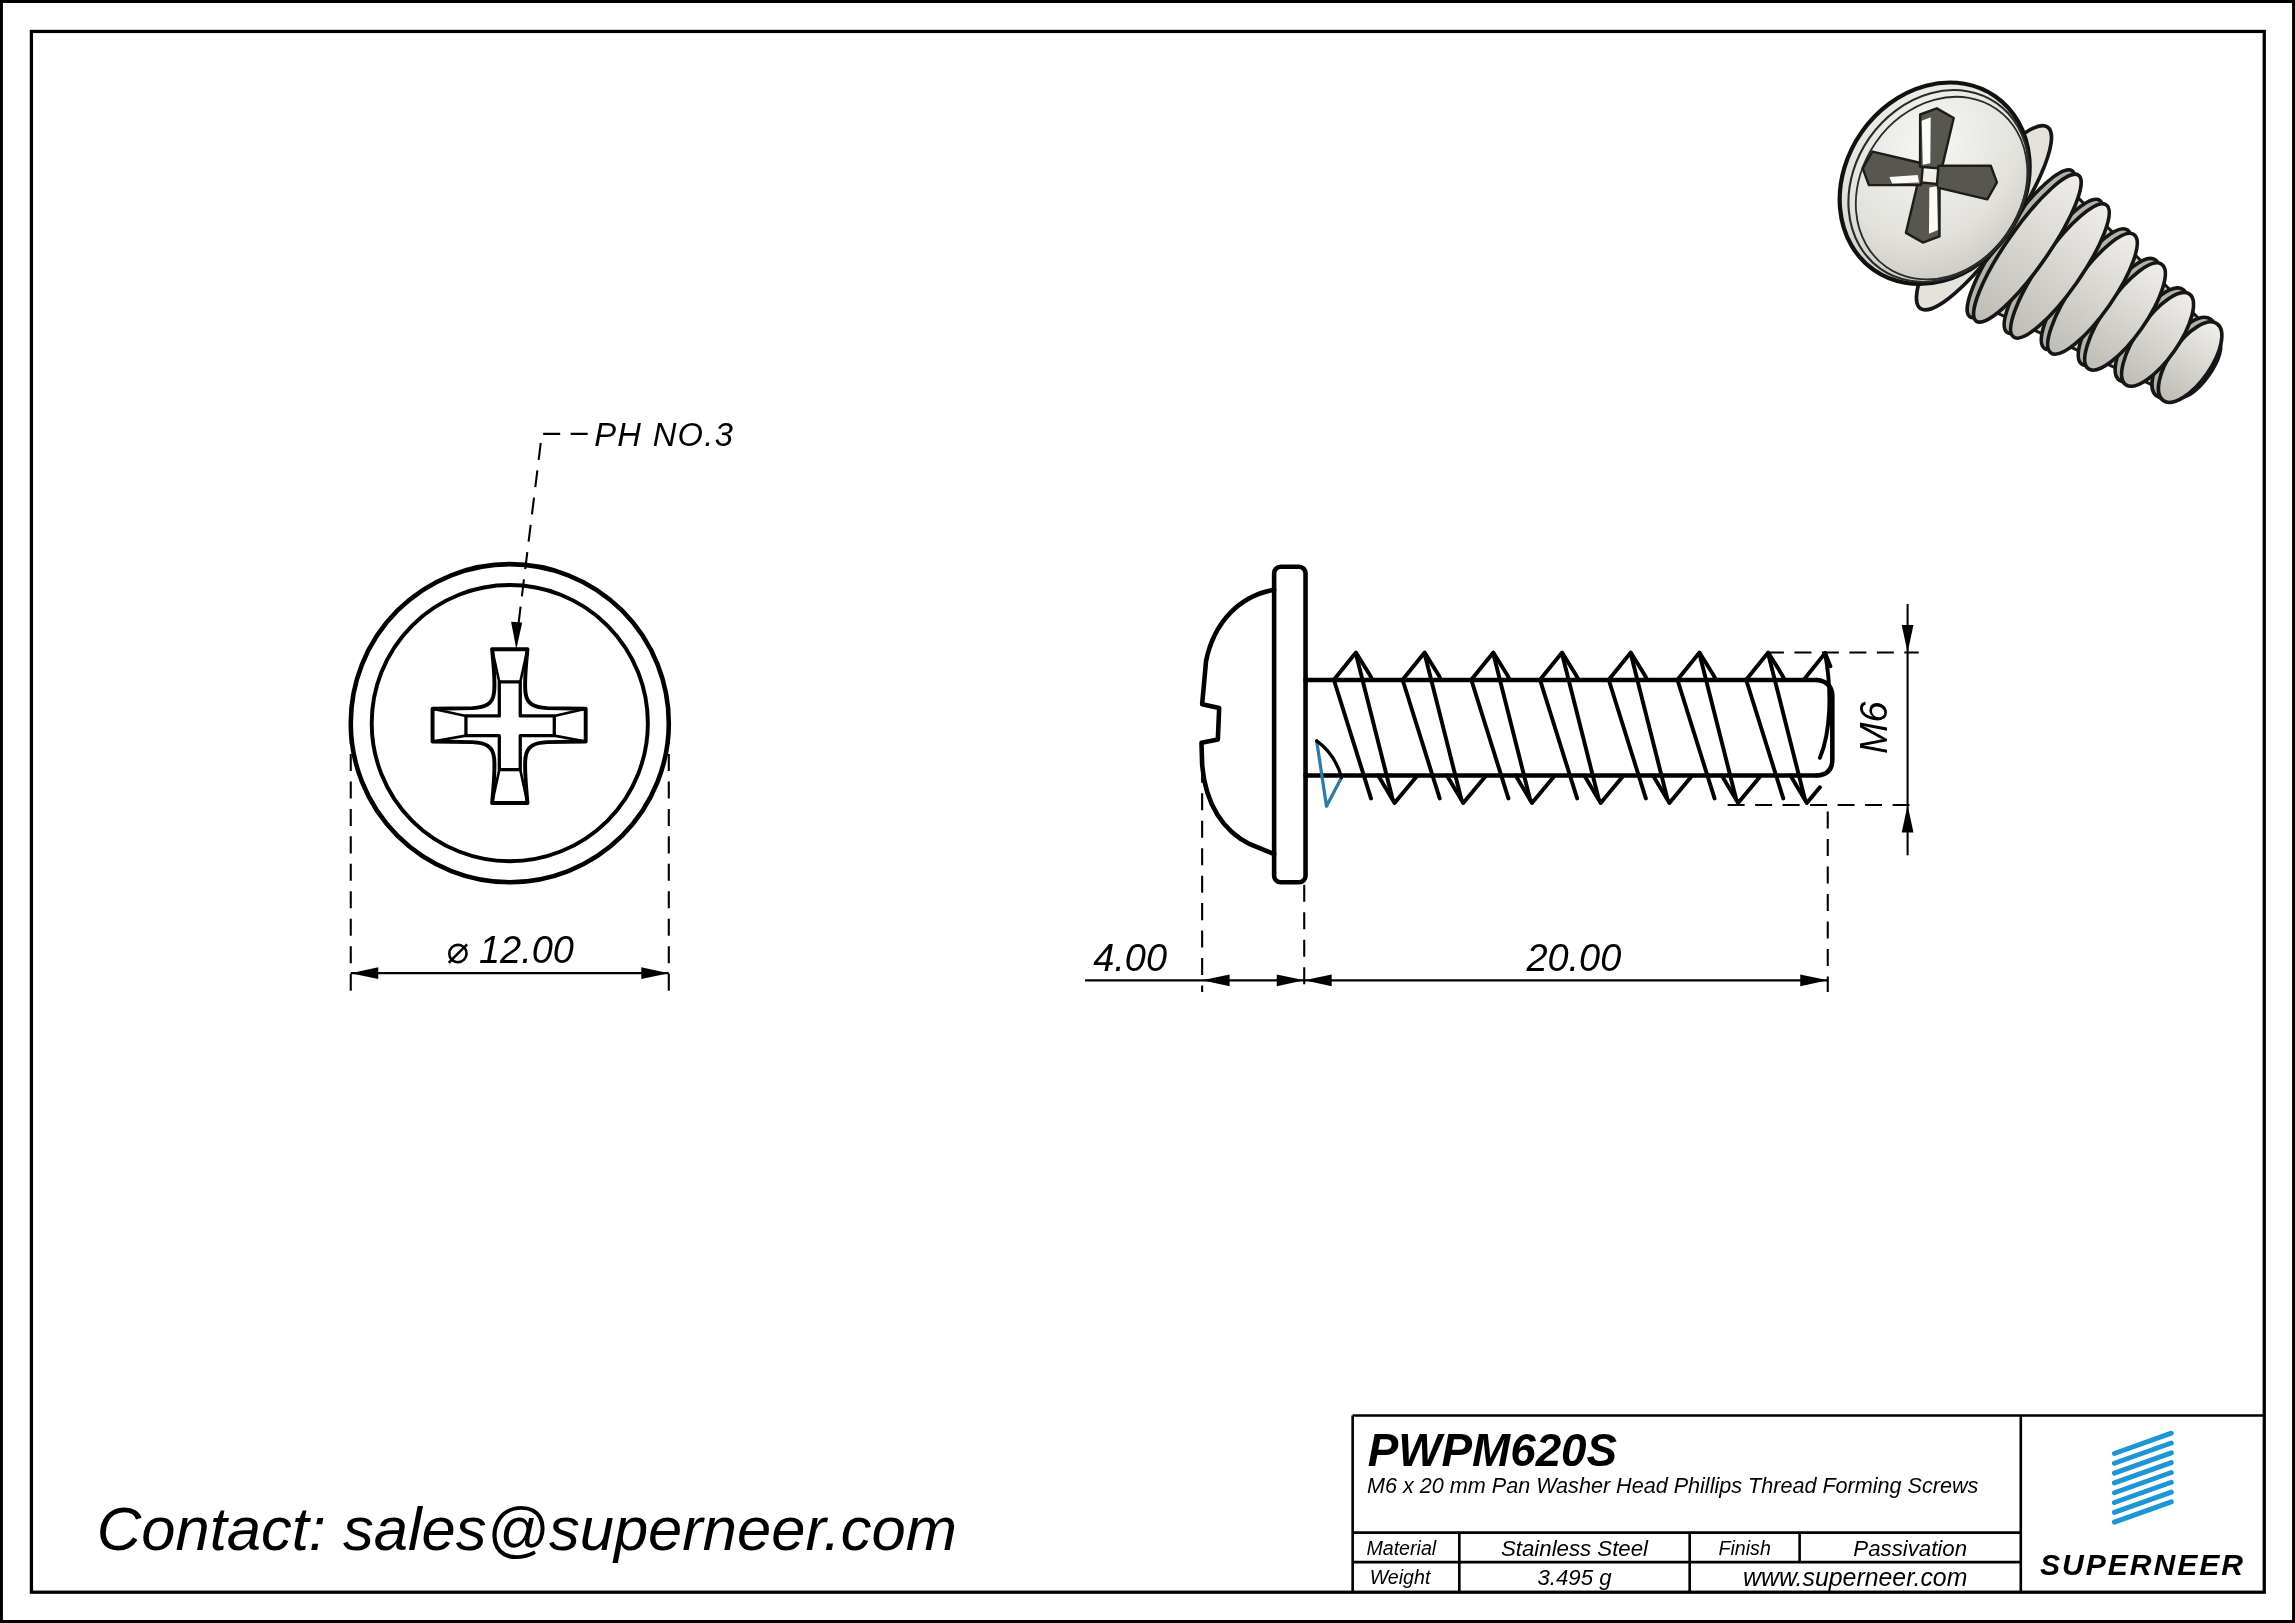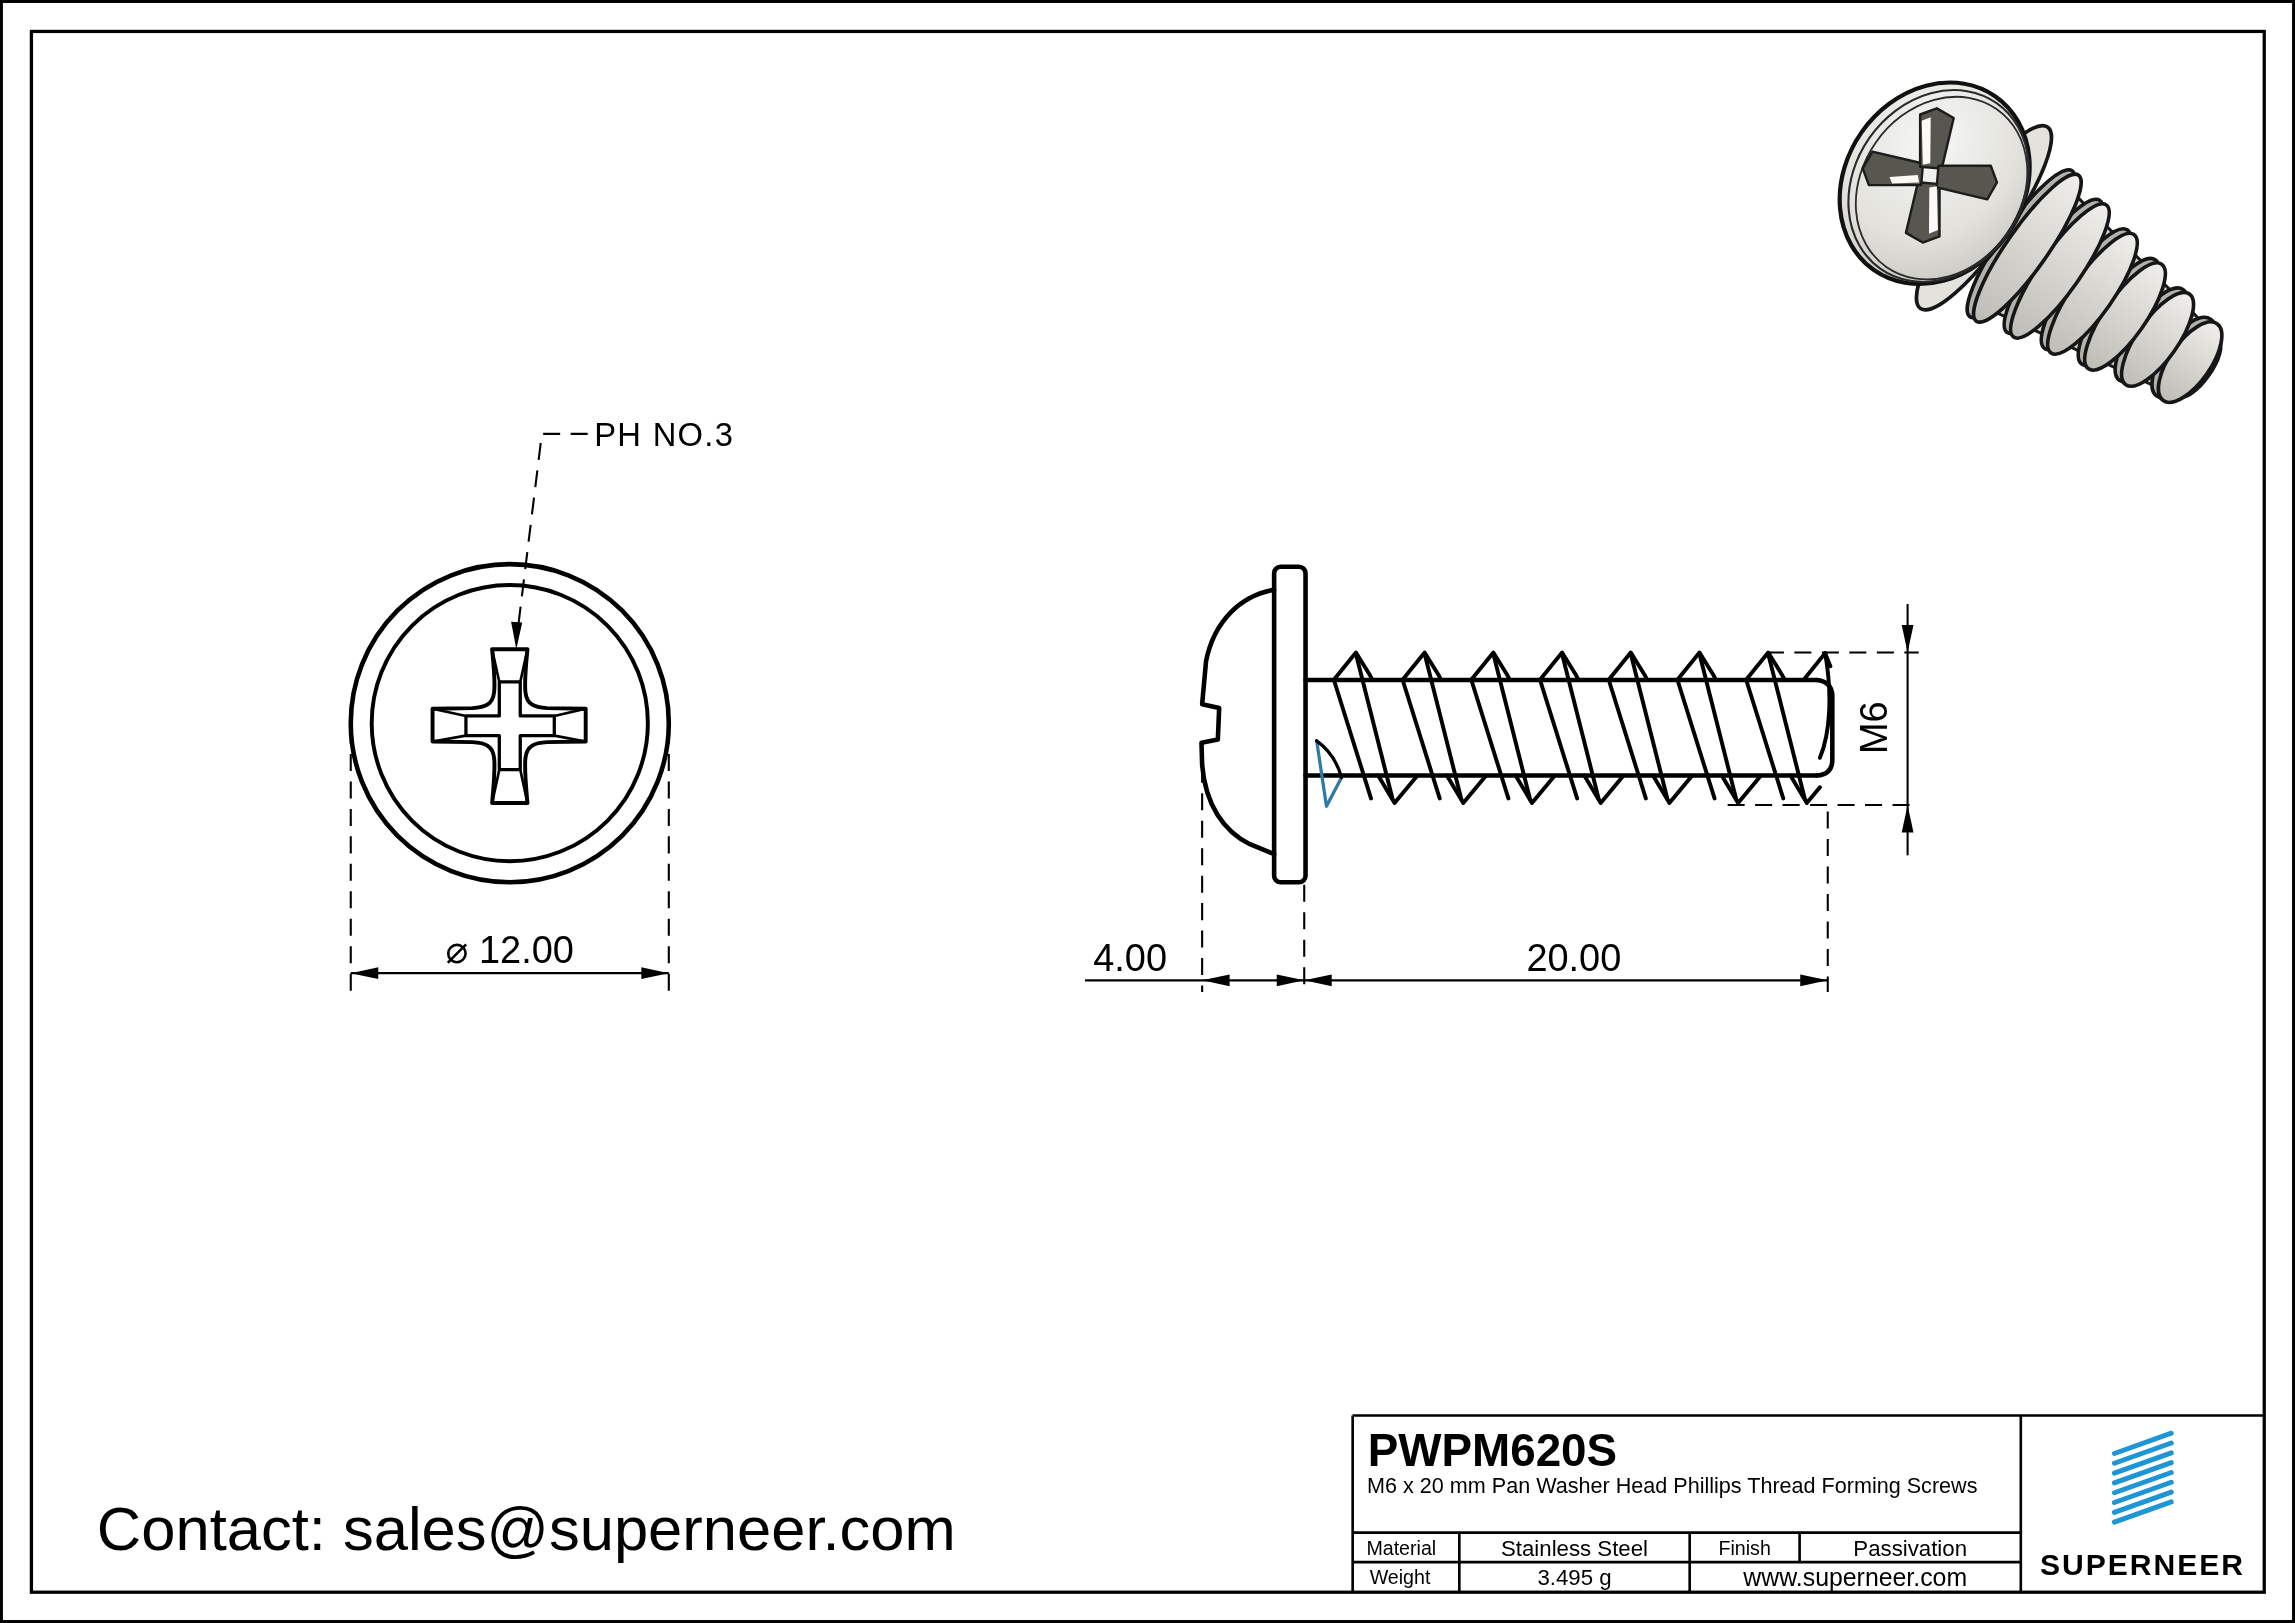--- a/index.html
+++ b/index.html
@@ -1,17 +1,17 @@
 <!DOCTYPE html>
 <html style="font-size:10.5px"><head>
 <meta charset="utf-8">
 <style>
   html,body{margin:0;padding:0;background:#ffffff;}
   .page{position:relative;width:2295px;height:1623px;background:#ffffff;
-        font-family:"Liberation Sans","DejaVu Sans",sans-serif;}
+        font-family:"Liberation Sans","DejaVu Sans",sans-serif;font-style:italic;}
   svg{display:block;}
 
   
   .ln   {stroke:#000;fill:none;stroke-width:7;stroke-linejoin:round;stroke-linecap:round;}
   .ln6  {stroke:#000;fill:none;stroke-width:6;stroke-linejoin:round;stroke-linecap:round;}
   .ln5  {stroke:#000;fill:none;stroke-width:5;stroke-linejoin:round;stroke-linecap:round;}
   .ln4  {stroke:#000;fill:none;stroke-width:4;stroke-linejoin:round;}
   .thin {stroke:#000;fill:none;stroke-width:3.2;}
   .dash {stroke:#000;fill:none;stroke-width:3.2;stroke-dasharray:26 16;}
   .arw  {fill:#000;stroke:none;}

